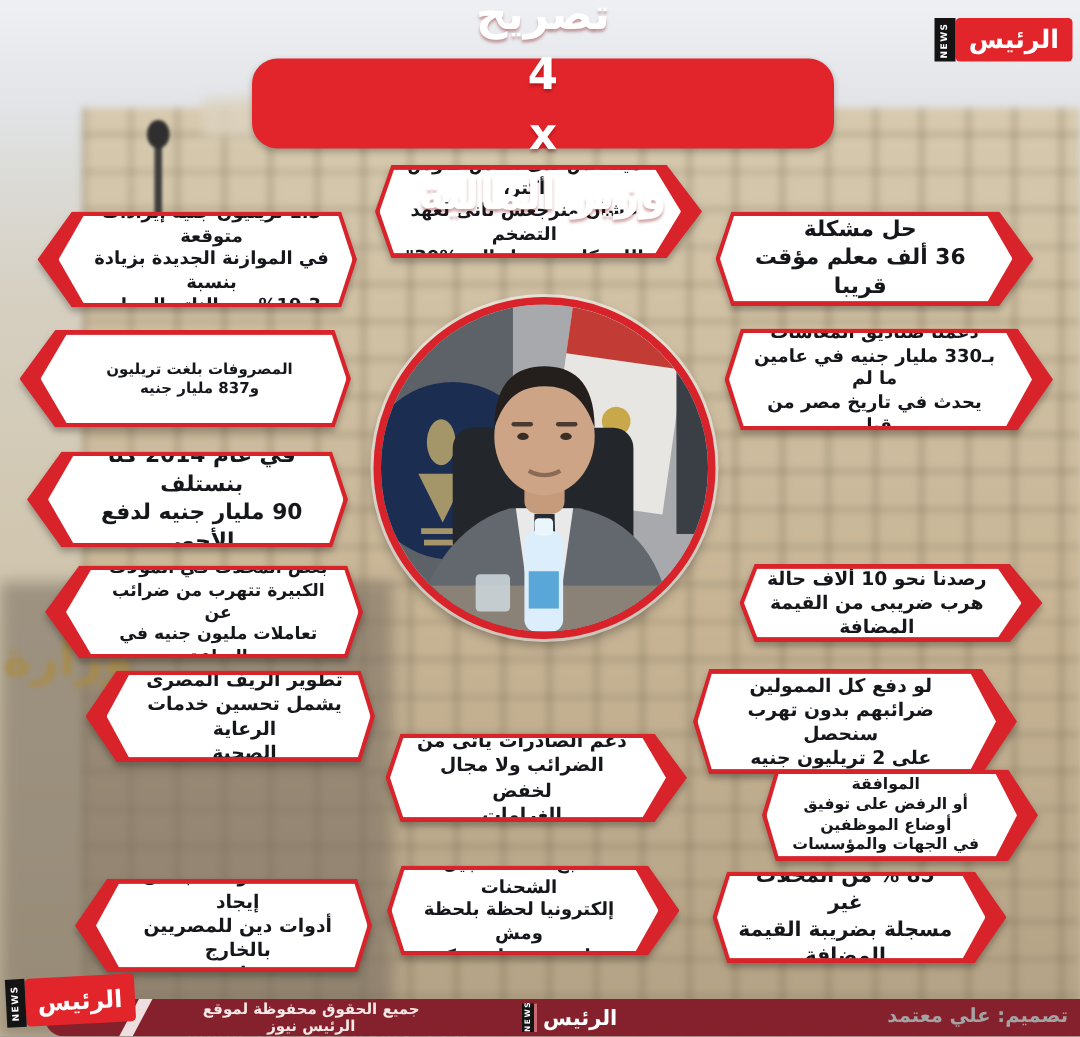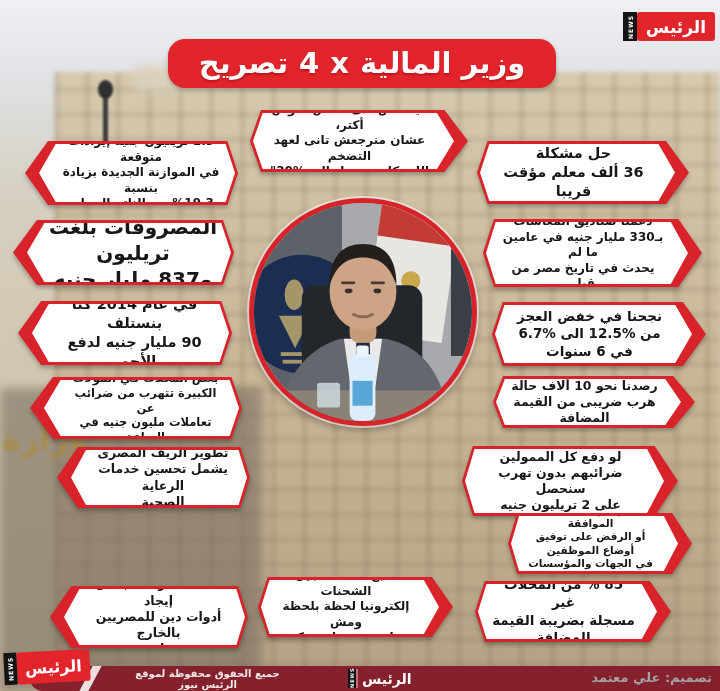--- a/index.html
+++ b/index.html
@@ -18,24 +18,24 @@
   .bg-roof { position:absolute; left:135px; top:58px; width:310px; height:26px;
     background:#dcd3c0; opacity:.85; transform:rotate(-3deg); filter:blur(4px); }
   .bg-annex { position:absolute; left:0; top:388px; width:262px; bottom:0;
     background:#756a5e; opacity:.55; filter:blur(5px); }
   .bg-lamp { position:absolute; left:103px; top:96px; width:5px; height:66px; background:#3c3c3c; filter:blur(1px); }
   .bg-lamp::before { content:""; position:absolute; left:-5px; top:-16px; width:15px; height:19px; border-radius:50%; background:#2f2f2f; }
   .bg-sign { position:absolute; left:2px; top:420px; font-size:32px; font-weight:bold; color:#ab8b40;
     opacity:.75; filter:blur(1.6px); letter-spacing:2px; }
 
   
-  .title-banner { position:absolute; left:168px; top:39px; width:388px; height:49px; z-index:6;
+  .title-banner { position:absolute; left:168px; top:39px; width:388px; height:60px; z-index:6;
     background:#e2242b; border-radius:17px; display:flex; direction:ltr;
     align-items:center; justify-content:center; gap:11px;
-    box-shadow:0 2px 4px rgba(0,0,0,.25); }
+    box-shadow:0 2px 4px rgba(0,0,0,.25);flex-direction:column; }
   .title-banner span { color:#fff; font-weight:bold; font-size:29px; line-height:1;
     text-shadow:0 2px 2px rgba(120,0,0,.35); white-space:nowrap; }
   .logo { display:flex; align-items:stretch; z-index:7; }
   .logo .news-strip { background:#141414; color:#fff; display:flex; align-items:center; justify-content:center;
     writing-mode:vertical-rl; transform:rotate(180deg); font-size:6px; letter-spacing:1px; font-weight:bold; padding:1px; }
   .logo .brand-box { background:#e2242b; color:#fff; font-weight:bold; display:flex; align-items:center; justify-content:center;
     border-radius:3px; }
   .logo-top-right { position:absolute; right:5px; top:12px; height:29px; }
   .logo-top-right .brand-box { font-size:17px; padding:1px 9px; }
   .logo-top-right .news-strip { width:14px; }
@@ -46,21 +46,21 @@
   .rb-in  { position:absolute; background:#fff; display:flex; align-items:center; justify-content:center; }
   .rb-left  .rb-red { clip-path:polygon(0 50%, 10.8% 0, 95% 0, 100% 50%, 95% 100%, 10.8% 100%); }
   .rb-left  .rb-in  { left:14px; top:3px; right:3px; bottom:3px; padding:2px 12px 2px 20px;
                       clip-path:polygon(0 50%, 8.5% 0, 95.2% 0, 100% 50%, 95.2% 100%, 8.5% 100%); }
   .rb-right .rb-red { clip-path:polygon(100% 50%, 89.2% 0, 5% 0, 0 50%, 5% 100%, 89.2% 100%); }
   .rb-right .rb-in  { left:3px; top:3px; right:14px; bottom:3px; padding:2px 20px 2px 12px;
                       clip-path:polygon(100% 50%, 91.5% 0, 4.8% 0, 0 50%, 4.8% 100%, 91.5% 100%); }
   .rb-t { width:100%; direction:rtl; text-align:center; font-weight:bold; color:#16171b;
           line-height:1.3; white-space:pre-line; }
   .fs10{font-size:10.5px;line-height:1.25;} .fs11{font-size:11.5px;} .fs12{font-size:12px;}
-  .fs125{font-size:12.5px;} .fs13{font-size:13.5px;} .fs14{font-size:14.5px;} .fs16{font-size:20px;}
+  .fs125{font-size:12.5px;} .fs13{font-size:13.5px;} .fs14{font-size:14.5px;} .fs16{font-size:10px;}
 
   
   .photo-circle { position:absolute; left:249px; top:198px; width:228px; height:228px; z-index:3;
     border-radius:50%; border:5px solid #d8232a; overflow:hidden;
     box-shadow:0 0 0 2px rgba(255,255,255,.55), 0 4px 8px rgba(0,0,0,.35); background:#a7a9ad; }
   .photo-circle svg { display:block; width:100%; height:100%; }
 
   
   .footer-bar { position:absolute; left:30px; right:0; top:666px; height:25px; z-index:5;
     background:#84212c; border-radius:13px 0 0 13px; }
@@ -193,28 +193,20 @@
       </div>
   </div>
   <div class="ribbon rb-right" style="left:483px;top:219px;width:219px;height:68px">
     <div class="rb-red"></div>
     <div class="rb-in">
         <span class="rb-t fs12">دعمنا صناديق المعاشات
 بـ330 مليار جنيه في عامين ما لم
 يحدث في تاريخ مصر من قبل</span>
       </div>
   </div>
-  <div class="ribbon rb-right" style="left:492px;top:302px;width:214px;height:64px">
-    <div class="rb-red"></div>
-    <div class="rb-in">
-        <span class="rb-t fs13">نجحنا في خفض العجز
-من %12.5 الى %6.7
-في 6 سنوات</span>
-      </div>
-  </div>
   <div class="ribbon rb-right" style="left:493px;top:376px;width:202px;height:52px">
     <div class="rb-red"></div>
     <div class="rb-in">
         <span class="rb-t fs125">رصدنا نحو 10 ألاف حالة
 هرب ضريبى من القيمة
 المضافة</span>
       </div>
   </div>
   <div class="ribbon rb-right" style="left:462px;top:446px;width:216px;height:70px">
     <div class="rb-red"></div>
@@ -240,20 +232,28 @@
 المضافة</span>
       </div>
   </div>
 
   <div class="ribbon rb-right" style="left:250px;top:110px;width:218px;height:62px">
     <div class="rb-red"></div>
     <div class="rb-in">
         <span class="rb-t fs12">مينفعش ندى الناس فلوس أكتر،
 عشان منرجعش تانى لعهد التضخم
 اللى كان بيوصل إلى %30"</span>
+      </div>
+  </div>
+  <div class="ribbon rb-right" style="left:257px;top:489px;width:201px;height:59px">
+    <div class="rb-red"></div>
+    <div class="rb-in">
+        <span class="rb-t fs125">دعم الصادرات يأتى من
+الضرائب ولا مجال لخفض
+الغرامات</span>
       </div>
   </div>
   <div class="ribbon rb-right" style="left:258px;top:577px;width:195px;height:60px">
     <div class="rb-red"></div>
     <div class="rb-in">
         <span class="rb-t fs12">اتابع ملف تسجيل الشحنات
 إلكترونيا لحظة بلحظة ومش
 عاوزين نعمل دريكة</span>
       </div>
   </div>

